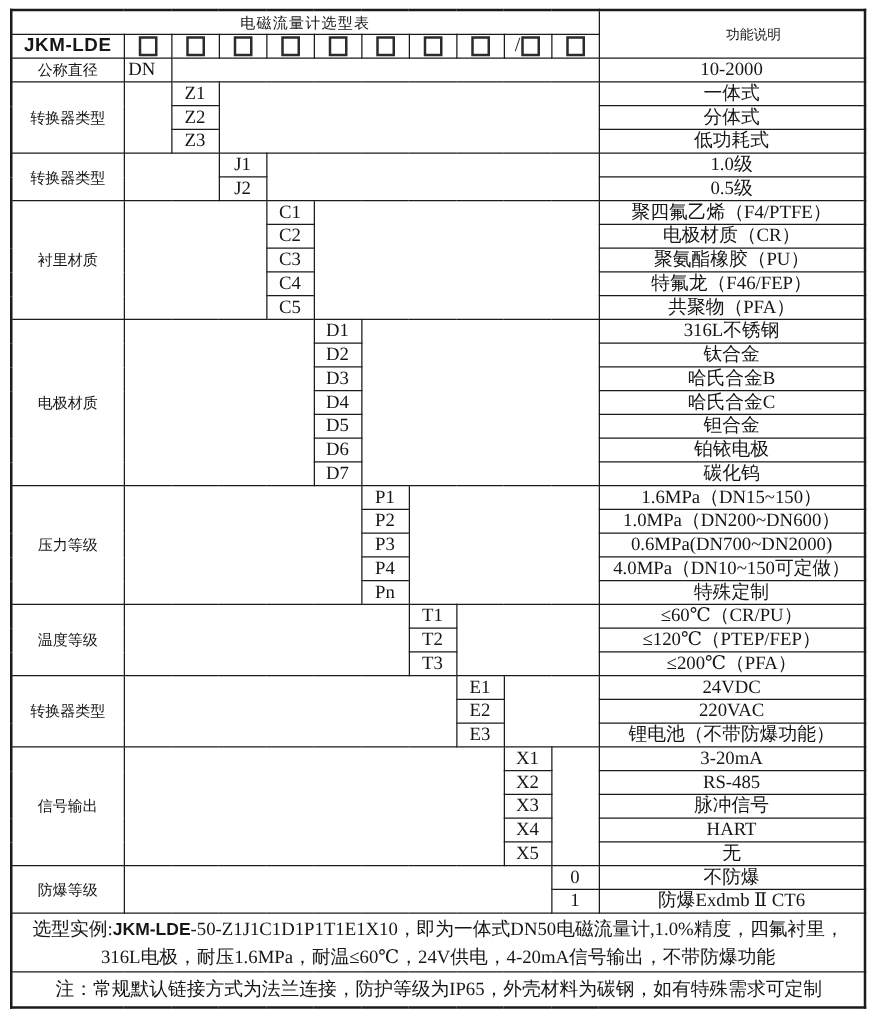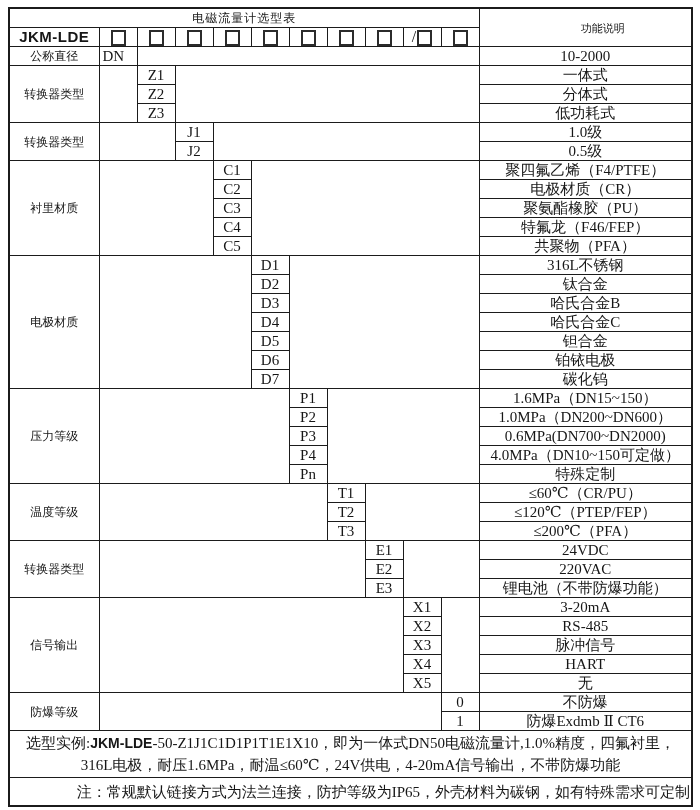--- a/index.html
+++ b/index.html
@@ -29,21 +29,21 @@
   .code { font-size:15px;font-family:Liberation Serif, serif; }
   .code.left { text-align:left; padding-left:3px; }
   .blank { border-color:#1b1b1b; }
   .cbx {
     display:inline-block; width:11px; height:12px;
     border:2px solid #2b2b2b; vertical-align:middle; margin-top:-2px;
     background:#ffffff;
   }
   .slash { font-size:16px; margin-right:1px; }
   td.example-cell { height:46px; font-size:15px; line-height:22px; white-space:normal; }
-  td.note-cell { height:27px; font-size:15px; text-align:right; padding-left:2px; }
+  td.note-cell { height:27px; font-size:15px; text-align:center; padding-left:2px; }
   .model-inline {
     font-family:"Liberation Sans","DejaVu Sans",sans-serif;
     font-weight:bold; font-size:14px;
   }
 </style>
 </head>
 <body>
 
 <table class="sel">
   <colgroup>

